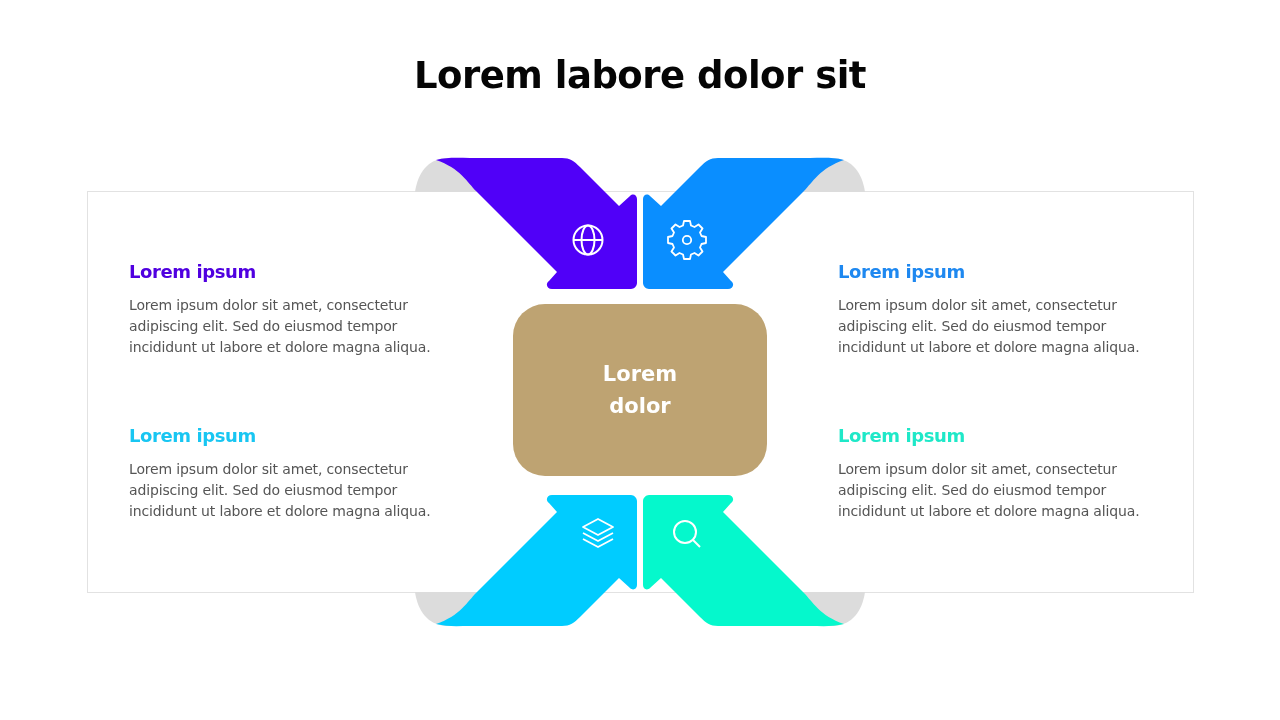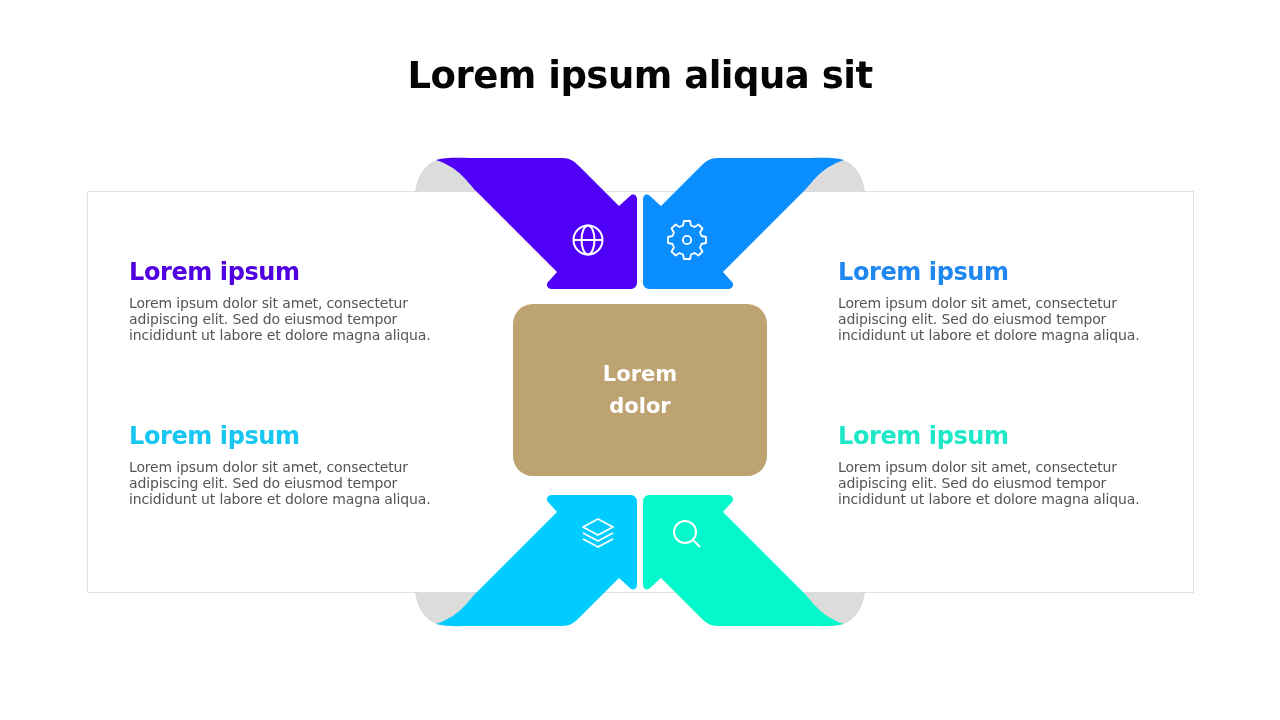--- a/index.html
+++ b/index.html
@@ -18,44 +18,44 @@
     }
 
     .diagram {
       position: absolute; left: 0; top: 0; width: 1280px; height: 720px;
       pointer-events: none;
     }
     .diagram svg { position: absolute; left: 0; top: 0; }
 
     .block { position: absolute; width: 330px; }
     .block .heading {
-      font-size: 24px; font-weight: 700; letter-spacing: -0.4px; line-height: 22px;
+      font-size: 18px; font-weight: 700; letter-spacing: -0.4px; line-height: 22px;
     }
     .block .body {
-      margin-top: 12px; font-size: 14px; line-height: 16px; color: #555555;
+      margin-top: 12px; font-size: 14px; line-height: 21px; color: #555555;
       letter-spacing: -0.15px;
     }
     .block-tl { left: 129px; top: 261px; }
     .block-tr { left: 838px; top: 261px; }
     .block-bl { left: 129px; top: 425px; }
     .block-br { left: 838px; top: 425px; }
 
     .center-box {
       position: absolute; left: 513px; top: 304px; width: 254px; height: 172px;
-      border-radius: 20px; background: #bea372;
+      border-radius: 32px; background: #bea372;
       display: flex; flex-direction: column; align-items: center; justify-content: center;
     }
     .center-box span {
       color: #ffffff; font-size: 21px; font-weight: 700; line-height: 32px;
     }
   </style>
 </head>
 <body>
 
-<div class="title">Lorem ipsum aliqua sit</div>
+<div class="title">Lorem labore dolor sit</div>
 
 <div class="card"></div>
 
 <div class="diagram">
   <svg width="1280" height="720" viewBox="0 0 1280 720" xmlns="http://www.w3.org/2000/svg">
 
     <path d="M415 192 C418 172 428 160 445 158 L470 158 L505 192 Z" fill="#dcdcdc"></path>
     <path d="M865 192 C862 172 852 160 835 158 L810 158 L775 192 Z" fill="#dcdcdc"></path>
     <path d="M415 592 C418 612 428 624 445 626 L470 626 L505 592 Z" fill="#dcdcdc"></path>
     <path d="M865 592 C862 612 852 624 835 626 L810 626 L775 592 Z" fill="#dcdcdc"></path>

